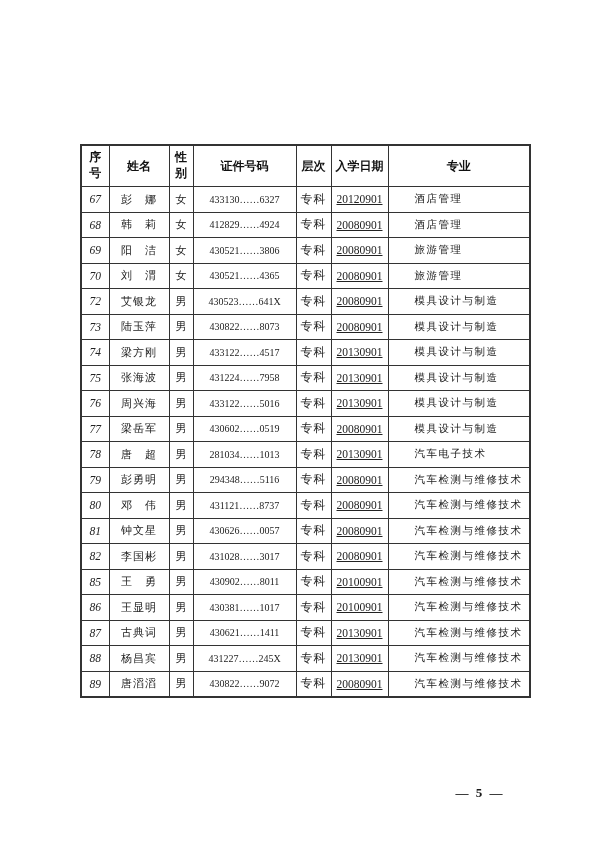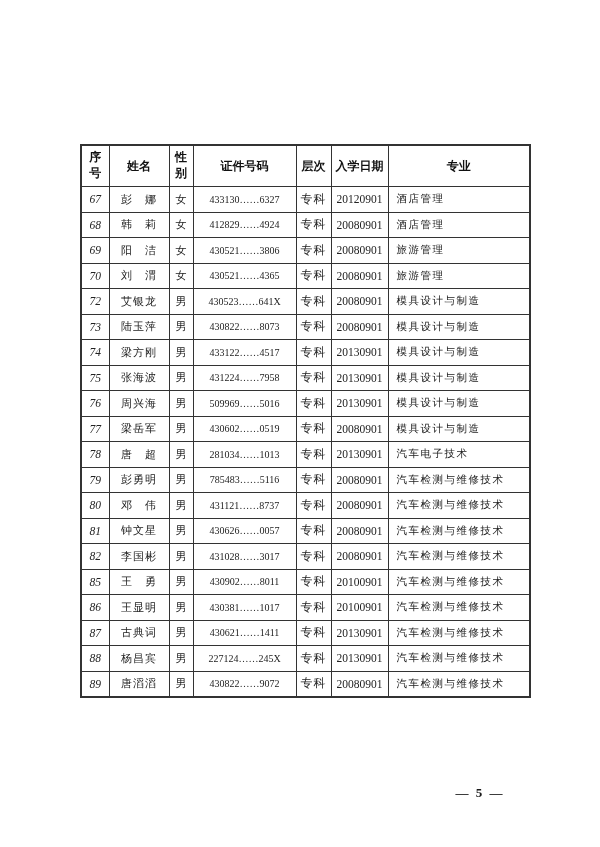--- a/index.html
+++ b/index.html
@@ -61,24 +61,24 @@
   .c3 { width: 103px; }
   .c4 { width: 35px; }
   .c5 { width: 57px; }
   .c6 { width: 142px; }
   
   table.roster tbody td.col0 { font-size: 11.5px; font-style: italic; }
   table.roster tbody td.col1 { font-size: 11px; letter-spacing: 1px; }
   table.roster tbody td.col2 { font-size: 11px; }
   table.roster tbody td.col3 { font-size: 10px; }
   table.roster tbody td.col4 { font-size: 12px; letter-spacing: 1px; }
-  table.roster tbody td.col5 { font-size: 11.5px; }
+  table.roster tbody td.col5 { font-size: 11.5px; text-decoration: underline; }
   table.roster tbody td.col6 {
     text-align: left;
-    padding-left: 8px;
+    padding-left: 26px;
     font-size: 10.5px;
     letter-spacing: 1.5px;
   }
   .page-number {
     position: absolute;
     left: 430px;
     top: 785px;
     width: 100px;
     text-align: center;
     font-size: 13px;
@@ -183,21 +183,21 @@
           <td class="col2">男</td>
           <td class="col3">431224……7958</td>
           <td class="col4">专科</td>
           <td class="col5">20130901</td>
           <td class="col6">模具设计与制造</td>
         </tr>
         <tr>
           <td class="col0">76</td>
           <td class="col1">周兴海</td>
           <td class="col2">男</td>
-          <td class="col3">509969……5016</td>
+          <td class="col3">433122……5016</td>
           <td class="col4">专科</td>
           <td class="col5">20130901</td>
           <td class="col6">模具设计与制造</td>
         </tr>
         <tr>
           <td class="col0">77</td>
           <td class="col1">梁岳军</td>
           <td class="col2">男</td>
           <td class="col3">430602……0519</td>
           <td class="col4">专科</td>
@@ -210,21 +210,21 @@
           <td class="col2">男</td>
           <td class="col3">281034……1013</td>
           <td class="col4">专科</td>
           <td class="col5">20130901</td>
           <td class="col6">汽车电子技术</td>
         </tr>
         <tr>
           <td class="col0">79</td>
           <td class="col1">彭勇明</td>
           <td class="col2">男</td>
-          <td class="col3">785483……5116</td>
+          <td class="col3">294348……5116</td>
           <td class="col4">专科</td>
           <td class="col5">20080901</td>
           <td class="col6">汽车检测与维修技术</td>
         </tr>
         <tr>
           <td class="col0">80</td>
           <td class="col1">邓　伟</td>
           <td class="col2">男</td>
           <td class="col3">431121……8737</td>
           <td class="col4">专科</td>
@@ -273,21 +273,21 @@
           <td class="col2">男</td>
           <td class="col3">430621……1411</td>
           <td class="col4">专科</td>
           <td class="col5">20130901</td>
           <td class="col6">汽车检测与维修技术</td>
         </tr>
         <tr>
           <td class="col0">88</td>
           <td class="col1">杨昌宾</td>
           <td class="col2">男</td>
-          <td class="col3">227124……245X</td>
+          <td class="col3">431227……245X</td>
           <td class="col4">专科</td>
           <td class="col5">20130901</td>
           <td class="col6">汽车检测与维修技术</td>
         </tr>
         <tr>
           <td class="col0">89</td>
           <td class="col1">唐滔滔</td>
           <td class="col2">男</td>
           <td class="col3">430822……9072</td>
           <td class="col4">专科</td>

